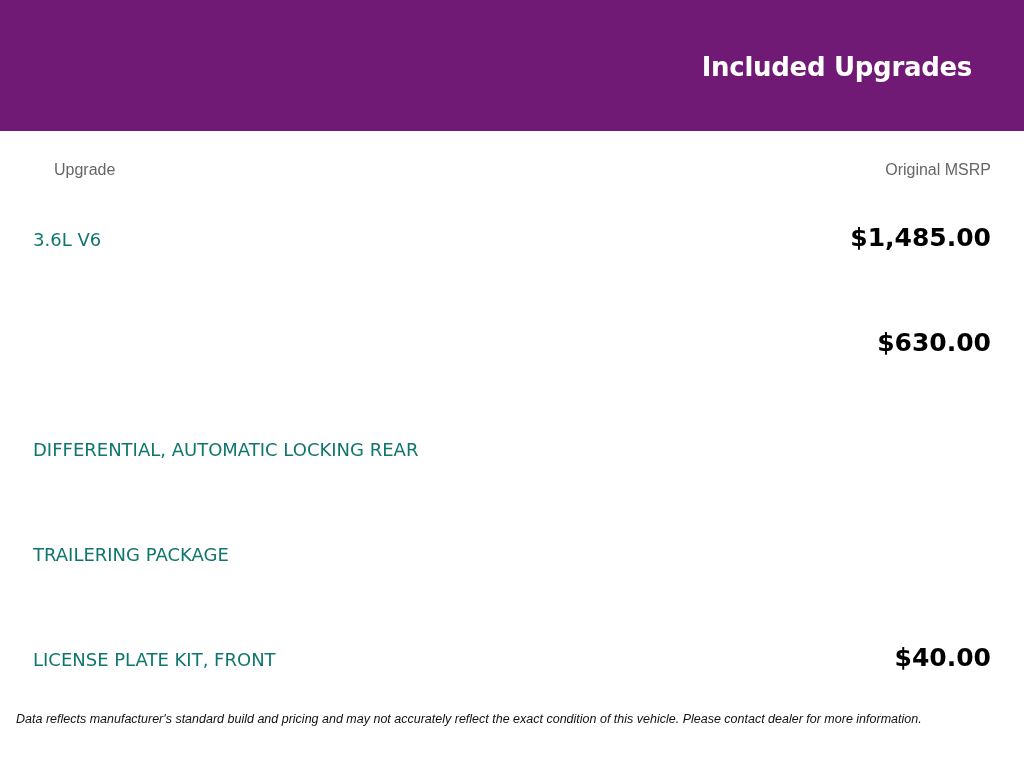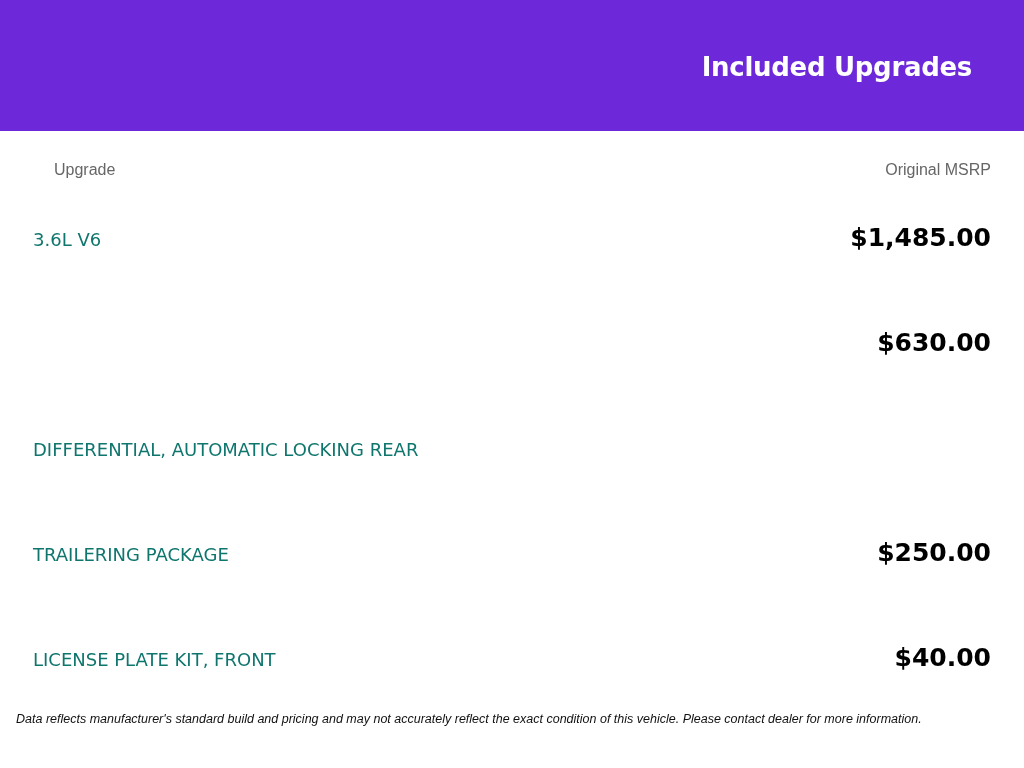--- a/index.html
+++ b/index.html
@@ -9,21 +9,21 @@
       height: 768px;
       background: #ffffff;
       overflow: hidden;
       font-family: "Liberation Sans", sans-serif;
     }
     .header {
       position: absolute;
       left: 0; top: 0;
       width: 1024px;
       height: 131px;
-      background: #6d28d9;
+      background: #701a75;
     }
     .header-title {
       position: absolute;
       right: 52px;
       top: 50px;
       color: #ffffff;
       font-family: "DejaVu Sans", sans-serif;
       font-weight: bold;
       font-size: 26px;
       letter-spacing: -0.3px;
@@ -100,21 +100,20 @@
 <div class="row" style="top:324px;">
   <span class="row-price">$630.00</span>
 </div>
 
 <div class="row" style="top:429px;">
   <span class="row-name">DIFFERENTIAL, AUTOMATIC LOCKING REAR</span>
 </div>
 
 <div class="row" style="top:534px;">
   <span class="row-name">TRAILERING PACKAGE</span>
-  <span class="row-price">$250.00</span>
 </div>
 
 <div class="row" style="top:639px;">
   <span class="row-name">LICENSE PLATE KIT, FRONT</span>
   <span class="row-price">$40.00</span>
 </div>
 
 <div class="disclaimer">Data reflects manufacturer's standard build and pricing and may not accurately reflect the exact condition of this vehicle. Please contact dealer for more information.</div>
 
 </body></html>

